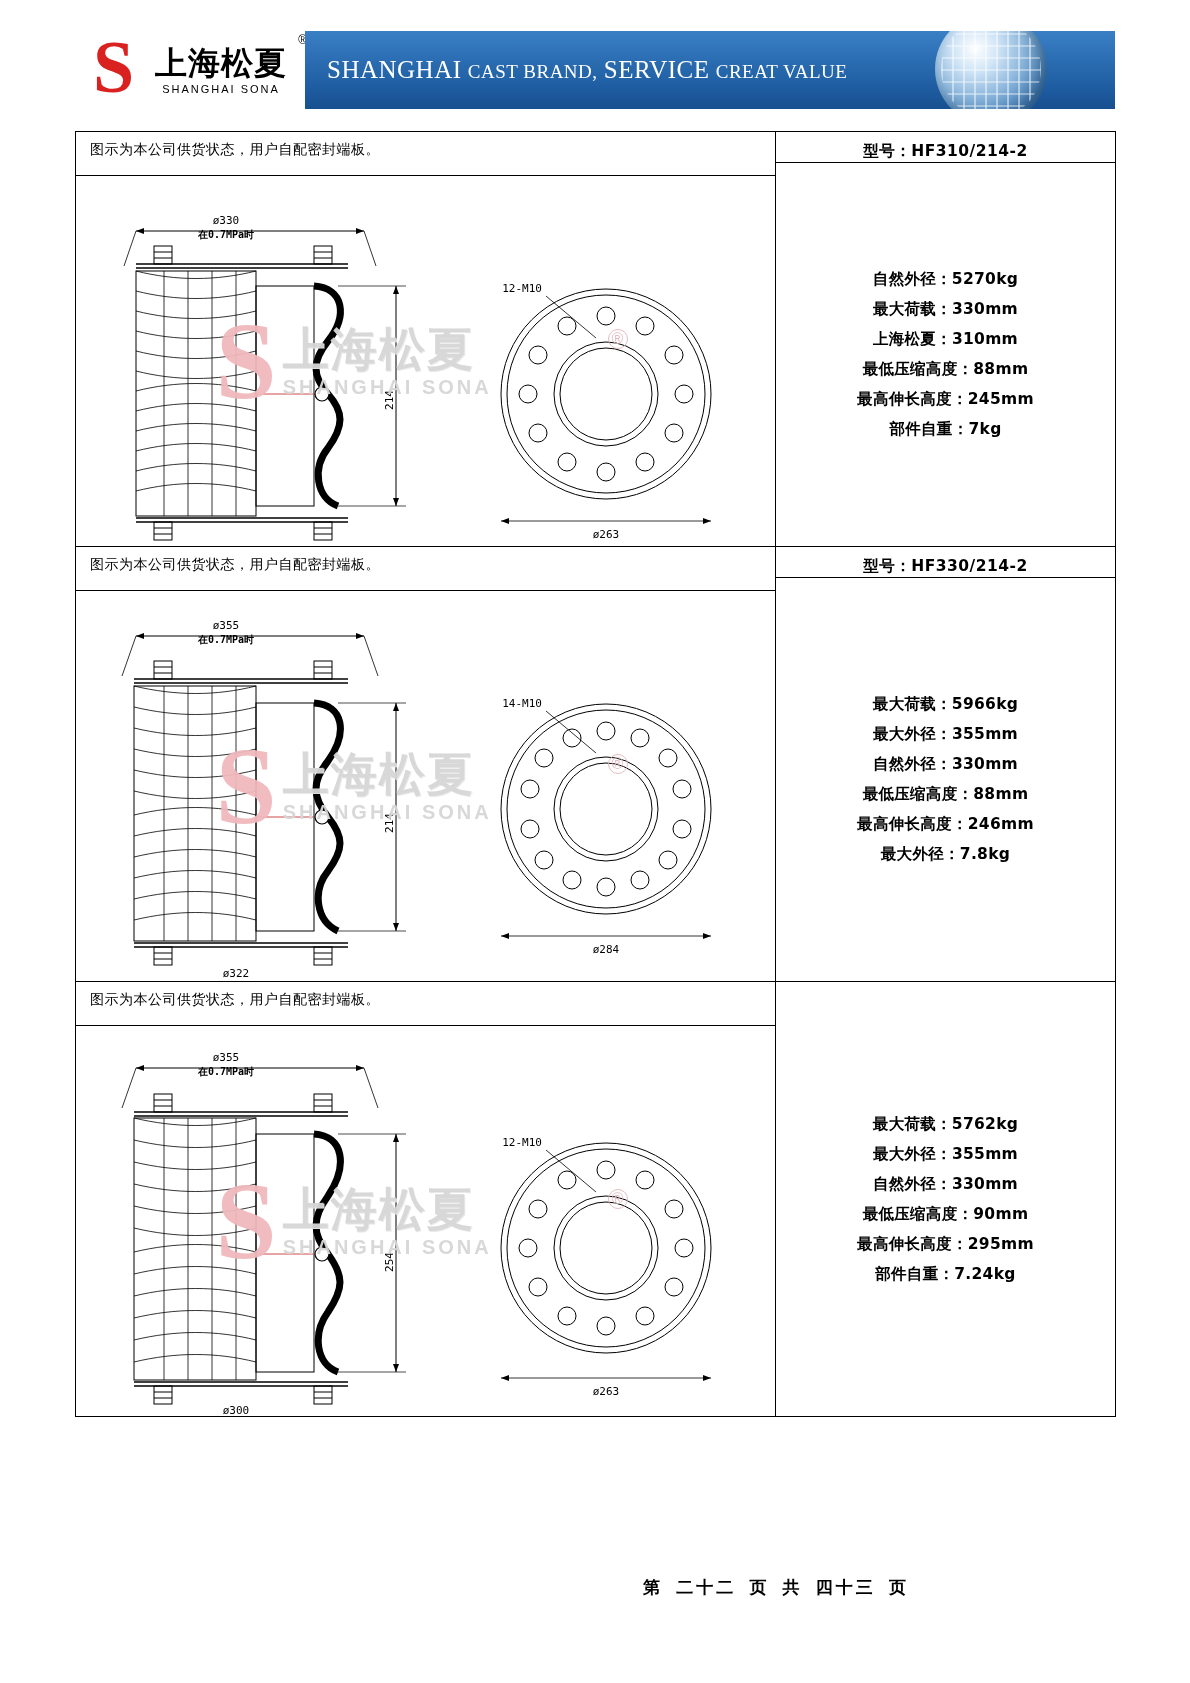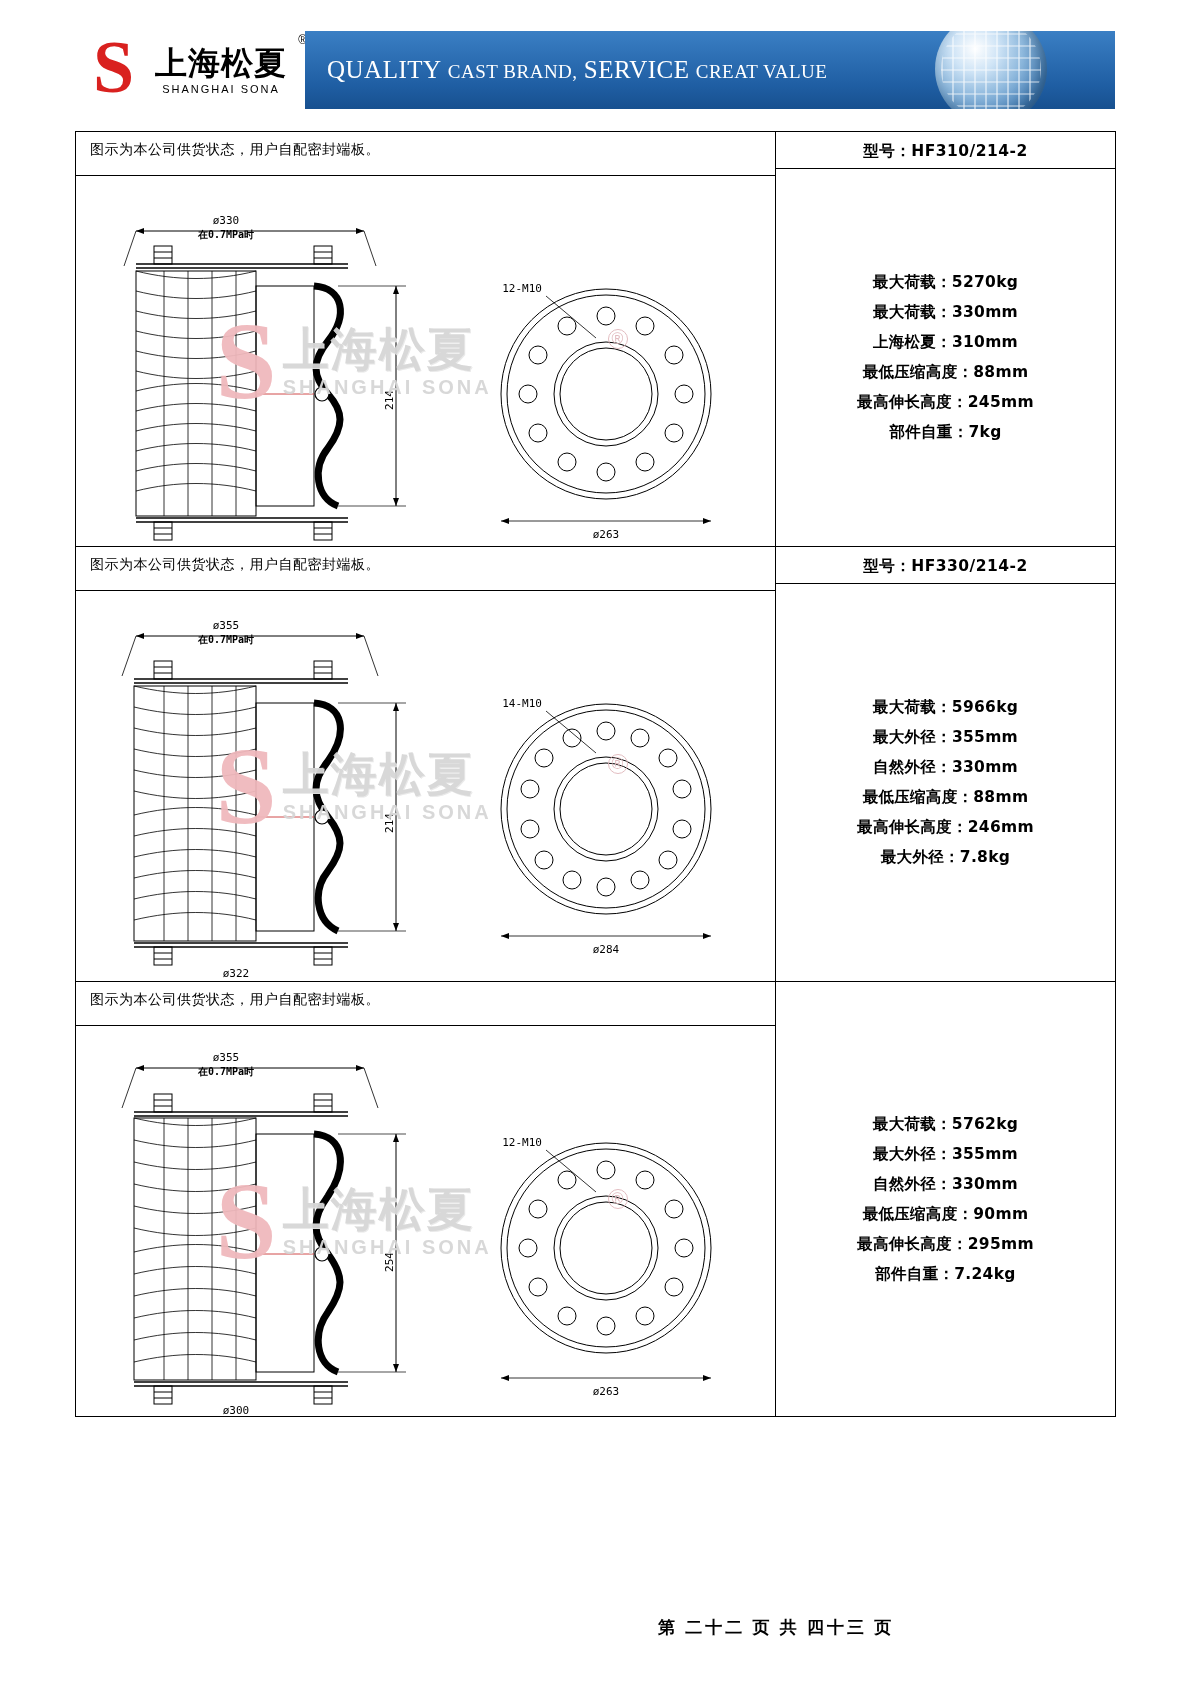--- a/index.html
+++ b/index.html
@@ -132,21 +132,21 @@
     letter-spacing: .5px;
   }
   .right-cell {
     flex: 1;
     display: flex;
     flex-direction: column;
   }
   .model {
     border-bottom: 1.5px solid #000;
     text-align: center;
-    padding: 9px 0 6px;
+    padding: 9px 0 0;
     font-family: "DejaVu Sans", sans-serif;
     font-size: 15.5px;
     font-weight: bold;
     letter-spacing: .5px;
   }
   .specs {
     flex: 1;
     display: flex;
     flex-direction: column;
     justify-content: center;
@@ -211,25 +211,25 @@
     border: 1.5px solid #e0b9bd;
     border-radius: 50%;
     width: 20px; height: 20px;
     line-height: 17px;
     text-align: center;
   }
 
   
   .footer {
     position: absolute;
-    left: 0; top: 1616px;
+    left: 0; top: 1576px;
     width: 1190px;
     text-align: center;
     padding-right: 78px;
-    font-family: Liberation Serif, serif;
+    font-family: Liberation Mono, monospace;
     font-size: 17px;
     font-weight: bold;
     letter-spacing: 3px;
   }
   .footer-inner { display: inline-block; margin-left: 440px; }
 </style>
 </head>
 <body>
 
 <div class="header">
@@ -238,21 +238,21 @@
       <div class="logo-s">S</div>
     </div>
     <div class="logo-text">
       <div class="logo-cn">上海松夏</div>
       <div class="logo-en">SHANGHAI SONA</div>
       <span class="reg-mark">®</span>
     </div>
   </div>
   <div class="banner">
     <div class="banner-text">
-      <span class="big">QUALITY</span>
+      <span class="big">SHANGHAI</span>
       <span class="small">CAST BRAND,</span>
       <span class="big">SERVICE</span>
       <span class="small">CREAT VALUE</span>
     </div>
     <div class="globe"></div>
   </div>
 </div>
 
 <div class="sheet">
 
@@ -363,21 +363,21 @@
           </div>
           <div class="wm-reg">®</div>
         </div>
       </div>
     </div>
     <div class="right-cell">
       <div class="model">
         <span>型号：</span><span>HF310/214-2</span>
       </div>
       <div class="specs">
-        <div class="spec-line">最大荷载：5270kg</div>
+        <div class="spec-line">自然外径：5270kg</div>
         <div class="spec-line">最大荷载：330mm</div>
         <div class="spec-line">上海松夏：310mm</div>
         <div class="spec-line">最低压缩高度：88mm</div>
         <div class="spec-line">最高伸长高度：245mm</div>
         <div class="spec-line">部件自重：7kg</div>
       </div>
     </div>
   </div>
 
   <div class="row">

